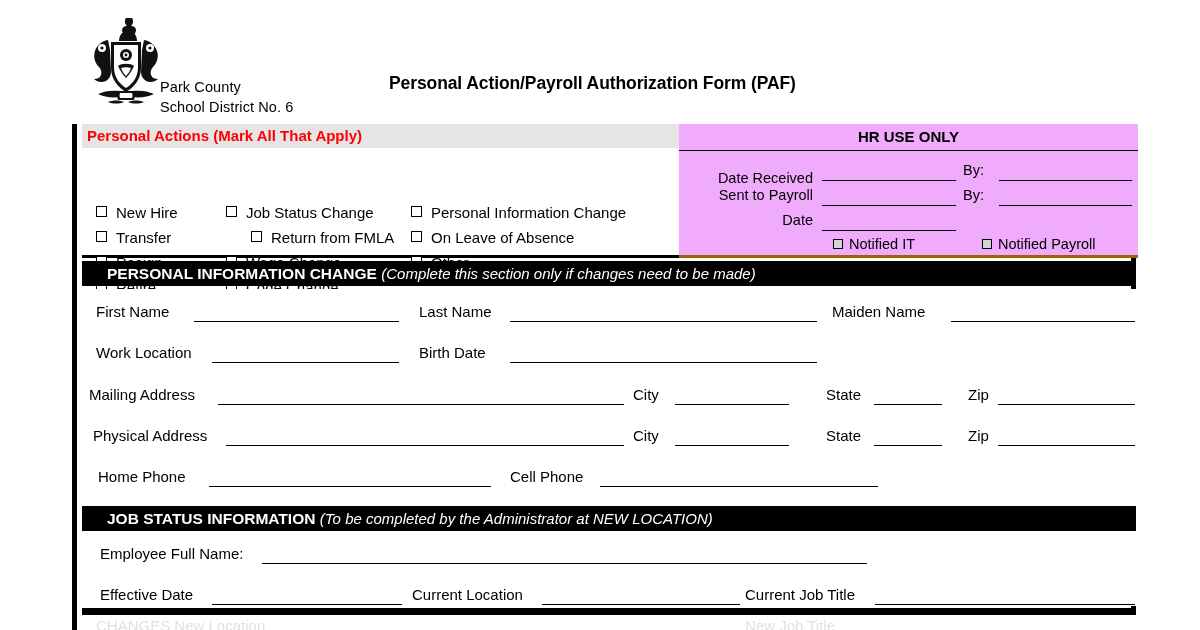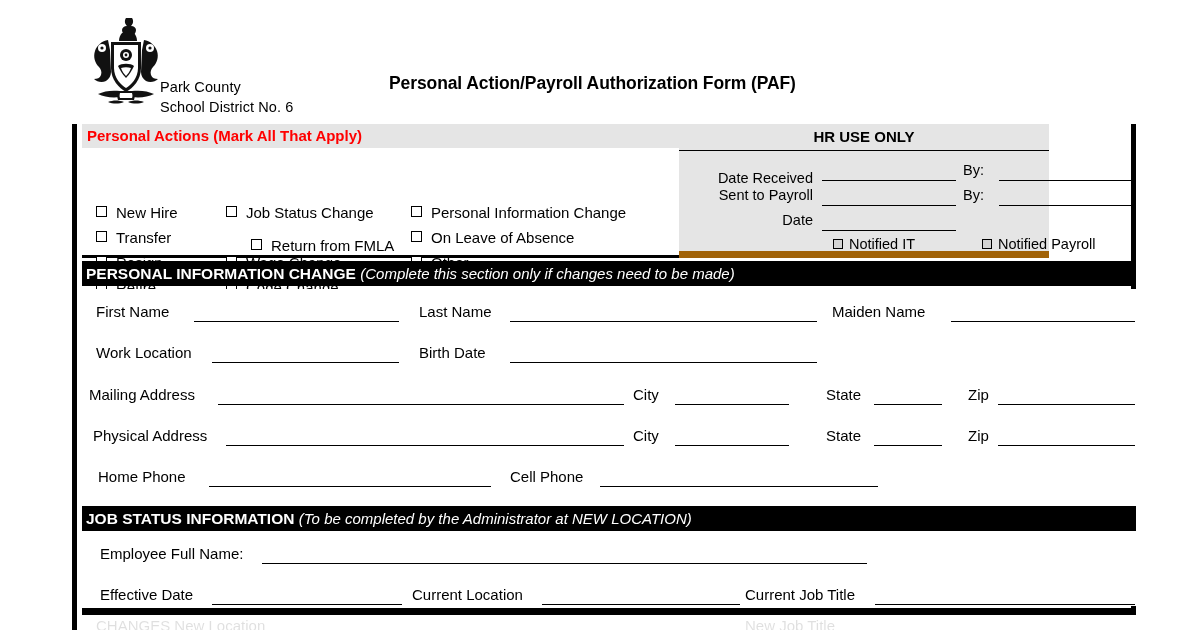--- a/index.html
+++ b/index.html
@@ -36,31 +36,31 @@
   .pa{position:absolute;left:0;top:0;width:597px;height:134px;border-bottom:3px solid #000;box-sizing:border-box;}
   .pa-head{height:24px;line-height:24px;padding-left:5px;}
   .pa-body{position:relative;height:107px;background:#fff;}
   .cb-item{position:absolute;font-size:15px;white-space:nowrap;margin-top:47px;}
   .cbx{
     display:inline-block;width:11px;height:11px;border:1.6px solid #000;
     vertical-align:1px;margin-right:9px;box-sizing:border-box;background:#fff;
   }
   .other-line{display:inline-block;border-bottom:1.6px solid #000;width:150px;height:13px;vertical-align:-2px;}
 
-  .hr{position:absolute;left:597px;top:0;width:370px;height:134px;background:#e5e5e5;border-bottom:7px solid #a16207;box-sizing:border-box;}
+  .hr{position:absolute;left:597px;top:0;width:459px;height:134px;background:#f0abfc;border-bottom:3px solid #a16207;box-sizing:border-box;}
   .hr-head{height:26px;line-height:26px;text-align:center;font-weight:bold;font-size:15px;border-bottom:1.5px solid #000;}
   .hr-grid{position:relative;height:105px;}
   .hr-lbl{position:absolute;font-size:14.5px;text-align:right;white-space:nowrap;}
   .hr-rule{position:absolute;border-bottom:1.4px solid #000;}
   .hr-by{position:absolute;font-size:14.5px;}
   .hr-chk{position:absolute;font-size:14.5px;white-space:nowrap;}
   .cbx-sm{display:inline-block;width:10px;height:10px;border:1.5px solid #000;vertical-align:0px;margin-right:6px;box-sizing:border-box;background:#d4d4d4;}
 
   
-  .secbar{position:absolute;left:5px;width:1054px;height:25px;line-height:25px;padding-left:4px;background:#000;color:#fff;box-sizing:border-box;white-space:nowrap;}
+  .secbar{position:absolute;left:5px;width:1054px;height:25px;line-height:25px;padding-left:25px;background:#000;color:#fff;box-sizing:border-box;white-space:nowrap;}
   .secbar .t{font-weight:bold;font-size:15.5px;}
   .secbar .n{font-style:italic;font-size:15px;}
 
   
   .panel{position:absolute;left:5px;background:#fff;}
   .fl{position:absolute;font-size:15px;white-space:nowrap;}
   .rule{position:absolute;border-bottom:1.5px solid #000;}
 
   .blackband{position:absolute;left:5px;background:#000;}
   .clip-row{position:absolute;left:5px;background:#fff;overflow:hidden;}
@@ -123,21 +123,21 @@
       <div class="pa">
         <div class="bar red pa-head bar-label">Personal Actions (Mark All That Apply)</div>
         <div class="pa-body">
 
           <div class="cb-item" style="left:14px;top:9px;"><span class="cbx"></span><span>New Hire</span></div>
           <div class="cb-item" style="left:14px;top:34px;"><span class="cbx"></span><span>Transfer</span></div>
           <div class="cb-item" style="left:14px;top:59px;"><span class="cbx"></span><span>Resign</span></div>
           <div class="cb-item" style="left:14px;top:84px;"><span class="cbx"></span><span>Retire</span></div>
 
           <div class="cb-item" style="left:144px;top:9px;"><span class="cbx"></span><span>Job Status Change</span></div>
-          <div class="cb-item" style="left:144px;top:42px;padding-left:25px;"><span class="cbx"></span><span>Return from FMLA</span></div>
+          <div class="cb-item" style="left:144px;top:34px;padding-left:25px;"><span class="cbx"></span><span>Return from FMLA</span></div>
           <div class="cb-item" style="left:144px;top:59px;"><span class="cbx"></span><span>Wage Change</span></div>
           <div class="cb-item" style="left:144px;top:84px;"><span class="cbx"></span><span>Code Change</span></div>
 
           <div class="cb-item" style="left:329px;top:9px;"><span class="cbx"></span><span>Personal Information Change</span></div>
           <div class="cb-item" style="left:329px;top:34px;"><span class="cbx"></span><span>On Leave of Absence</span></div>
           <div class="cb-item" style="left:329px;top:59px;"><span class="cbx"></span><span>Other</span><span class="other-line"></span></div>
         </div>
       </div>
 
       <div class="hr">

